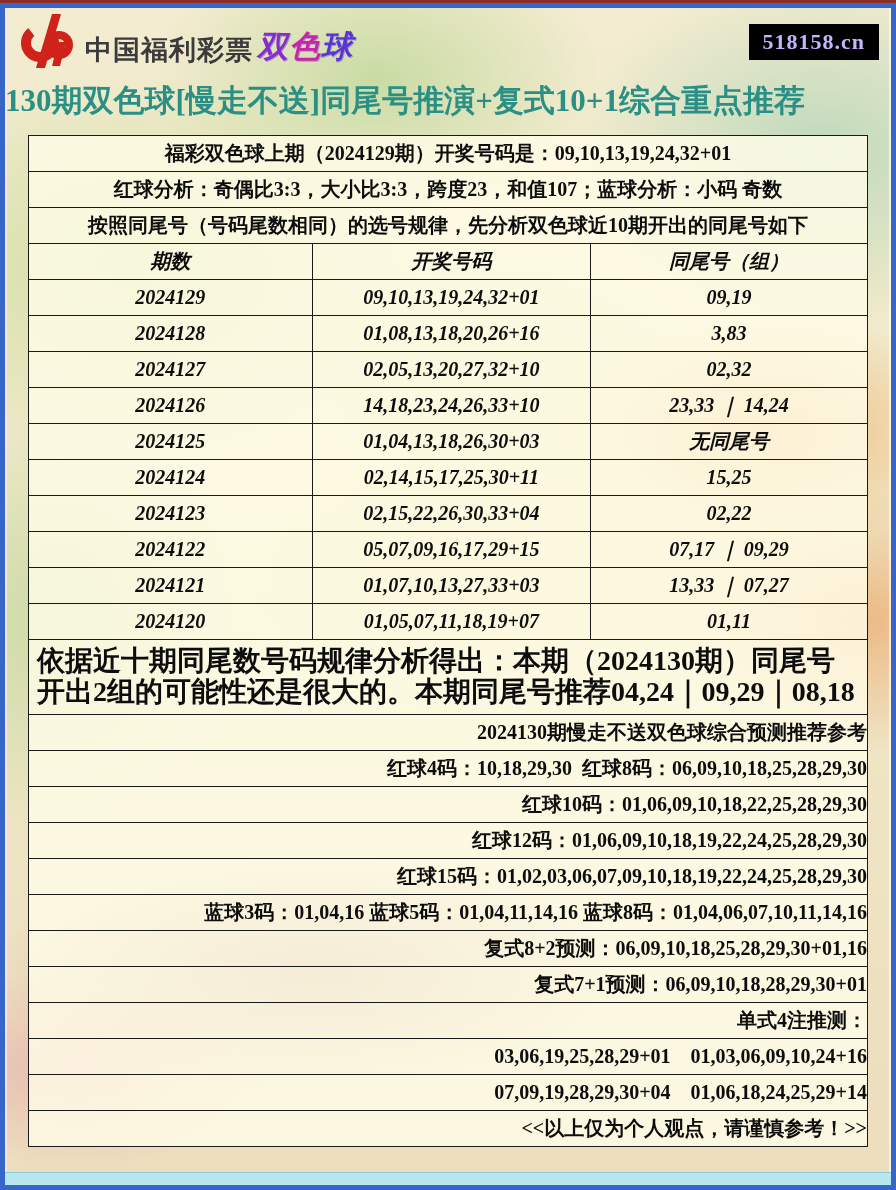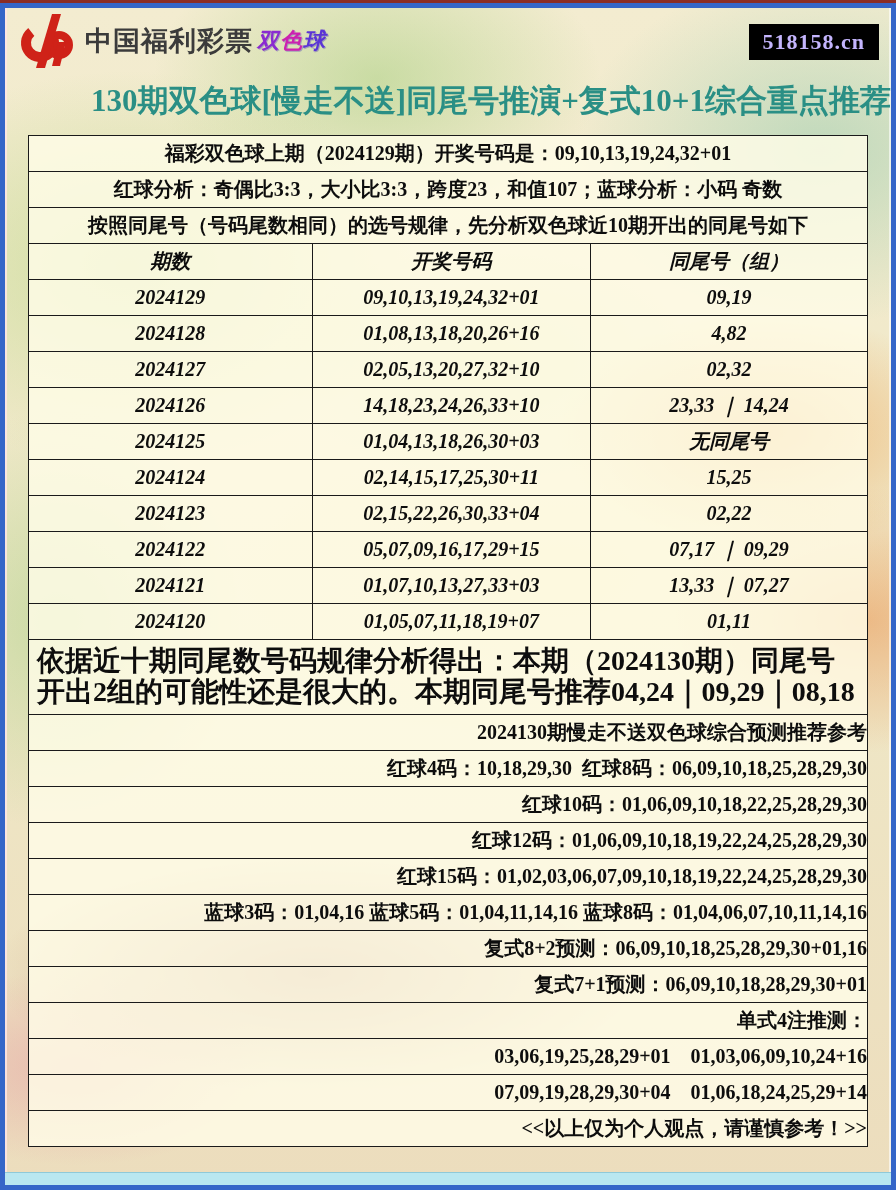--- a/index.html
+++ b/index.html
@@ -27,37 +27,37 @@
       radial-gradient(ellipse 280px 140px at 8% 90%,  rgba(225,130,150,.4), transparent 70%),
       radial-gradient(ellipse 520px 240px at 62% 48%, rgba(242,232,165,.5), transparent 70%),
       linear-gradient(180deg, #f3ecd0 0%, #efe7c6 55%, #ecddbd 100%);
   }
   .bottom-strip {
     position: absolute; left: 0; right: 0; bottom: 0; height: 13px;
     background: #b9e7f0; border-top: 1px solid #8fc9d8;
   }
   
   .header { position: relative; height: 64px; }
-  .logo-wrap { position: absolute; left: 14px; top: 6px; display: flex; align-items: center; }
+  .logo-wrap { position: absolute; left: 14px; top: 6px; display: flex; align-items: flex-end; }
   .org-name {
     font-size: 27px; font-weight: 700; color: #3b3b3b; letter-spacing: 1px;
     margin-left: 8px; font-family: "Liberation Sans", sans-serif;
   }
-  .brand { font-size: 22px; font-weight: 700; font-style: italic; letter-spacing: 1px;
+  .brand { font-size: 31px; font-weight: 700; font-style: italic; letter-spacing: 1px;
     margin-left: 4px; font-family: "Liberation Sans", sans-serif;
     text-shadow: 1px 1px 0 rgba(60,40,180,.35); }
   .badge {
     position: absolute; right: 12px; top: 16px;
     background: #000; color: #c4b5fd;
     font-size: 22px; font-weight: 700; letter-spacing: 1px;
     padding: 5px 14px;
   }
   
   .page-title {
-    text-align: right; font-size: 31px; font-weight: 700;
+    text-align: left; font-size: 31px; font-weight: 700;
     color: #2a8f85; margin-top: 8px; white-space: nowrap;
   }
   
   .sheet { width: 840px; margin: 14px 0 16px 23px; color: #0d0d0d; }
   .row, .sec {
     border: 1px solid #1a1a1a; margin-top: -1px;
     background: rgba(255,252,232,.82);
     height: 37px; line-height: 35px;
     font-size: 20px; font-weight: 700;
     white-space: pre; overflow: hidden;
@@ -130,21 +130,21 @@
       </thead>
       <tbody id="hist-body">
           <tr>
             <td>2024129</td>
             <td>09,10,13,19,24,32+01</td>
             <td>09,19</td>
           </tr>
           <tr>
             <td>2024128</td>
             <td>01,08,13,18,20,26+16</td>
-            <td>4,82</td>
+            <td>3,83</td>
           </tr>
           <tr>
             <td>2024127</td>
             <td>02,05,13,20,27,32+10</td>
             <td>02,32</td>
           </tr>
           <tr>
             <td>2024126</td>
             <td>14,18,23,24,26,33+10</td>
             <td>23,33 ｜ 14,24</td>

